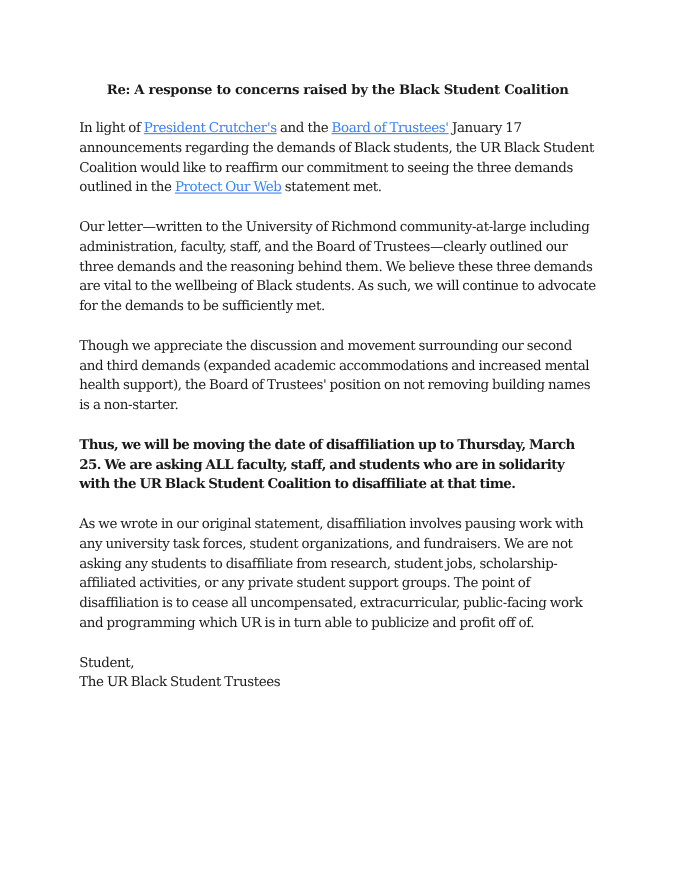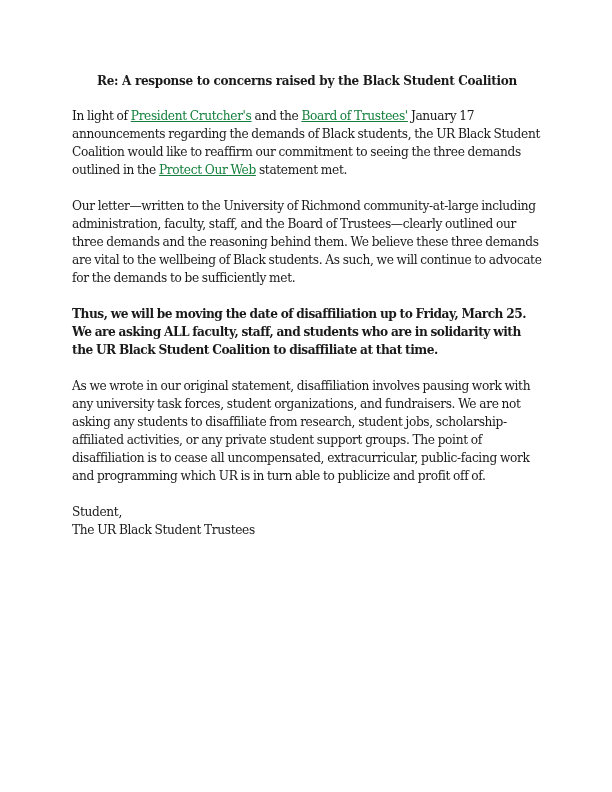--- a/index.html
+++ b/index.html
@@ -8,32 +8,33 @@
     position: absolute; left: 72px; top: 72px; width: 470px;
     font-family: "DejaVu Serif", "Liberation Serif", serif;
     font-size: 12.2px; line-height: 18px; color: #1a1a1a;
   }
   .title {
     text-align: center; font-weight: bold; font-size: 12px;
     margin: 0 0 17px 0; letter-spacing: -0.3px;
   }
   p { margin: 0 0 18px 0; letter-spacing: -0.35px; word-spacing: -0.5px; }
   p.bold { font-weight: bold; letter-spacing: -0.5px; }
-  a { color: #15803d; text-decoration: underline; }
+  a { color: #3b82f6; text-decoration: underline; }
   .sig p { margin: 0; }
 </style>
 </head>
 <body>
 
 <div class="page">
   <div class="title">Re: A response to concerns raised by the Black Student Coalition</div>
 
   <p><span>In light of </span><a>President Crutcher's</a><span> and the </span><a>Board of Trustees'</a><span> January 17 announcements regarding the demands of Black students, the UR Black Student Coalition would like to reaffirm our commitment to seeing the three demands outlined in the </span><a>Protect Our Web</a><span> statement met.</span></p>
 
   <p>Our letter—written to the University of Richmond community-at-large including administration, faculty, staff, and the Board of Trustees—clearly outlined our three demands and the reasoning behind them. We believe these three demands are vital to the wellbeing of Black students. As such, we will continue to advocate for the demands to be sufficiently met.</p>
-  <p class="bold">Thus, we will be moving the date of disaffiliation up to Friday, March 25. We are asking ALL faculty, staff, and students who are in solidarity with the UR Black Student Coalition to disaffiliate at that time.</p>
+  <p>Though we appreciate the discussion and movement surrounding our second and third demands (expanded academic accommodations and increased mental health support), the Board of Trustees' position on not removing building names is a non-starter.</p>
+  <p class="bold">Thus, we will be moving the date of disaffiliation up to Thursday, March 25. We are asking ALL faculty, staff, and students who are in solidarity with the UR Black Student Coalition to disaffiliate at that time.</p>
   <p>As we wrote in our original statement, disaffiliation involves pausing work with any university task forces, student organizations, and fundraisers. We are not asking any students to disaffiliate from research, student jobs, scholarship-affiliated activities, or any private student support groups. The point of disaffiliation is to cease all uncompensated, extracurricular, public-facing work and programming which UR is in turn able to publicize and profit off of.</p>
 
   <div class="sig">
     <p>Student,</p>
     <p>The UR Black Student Trustees</p>
   </div>
 </div>
 
 </body></html>

